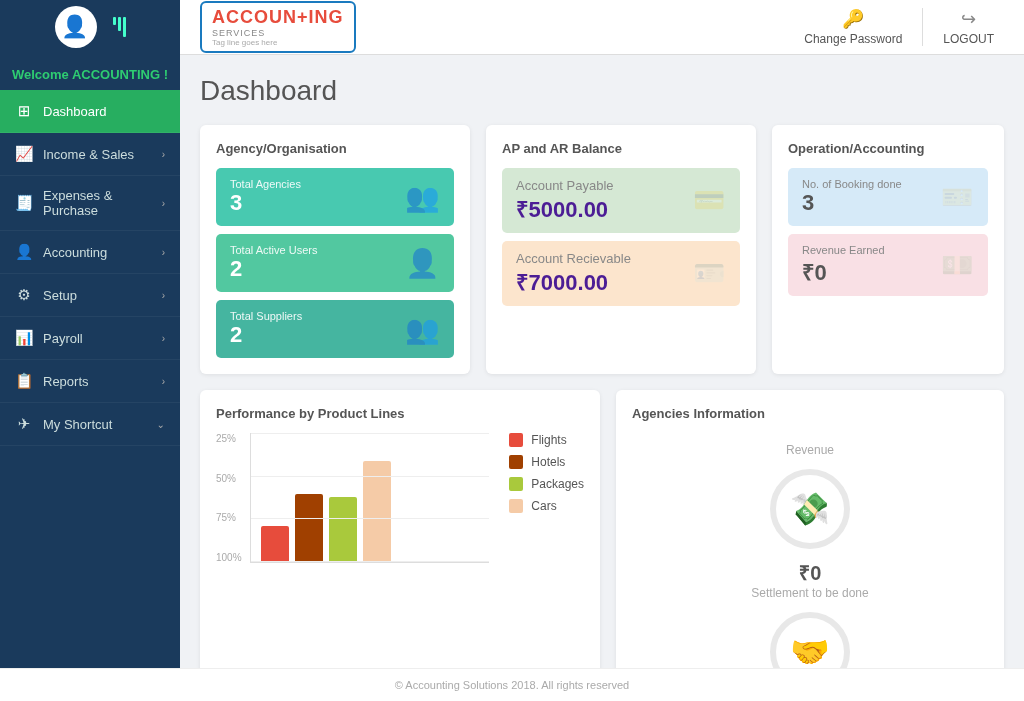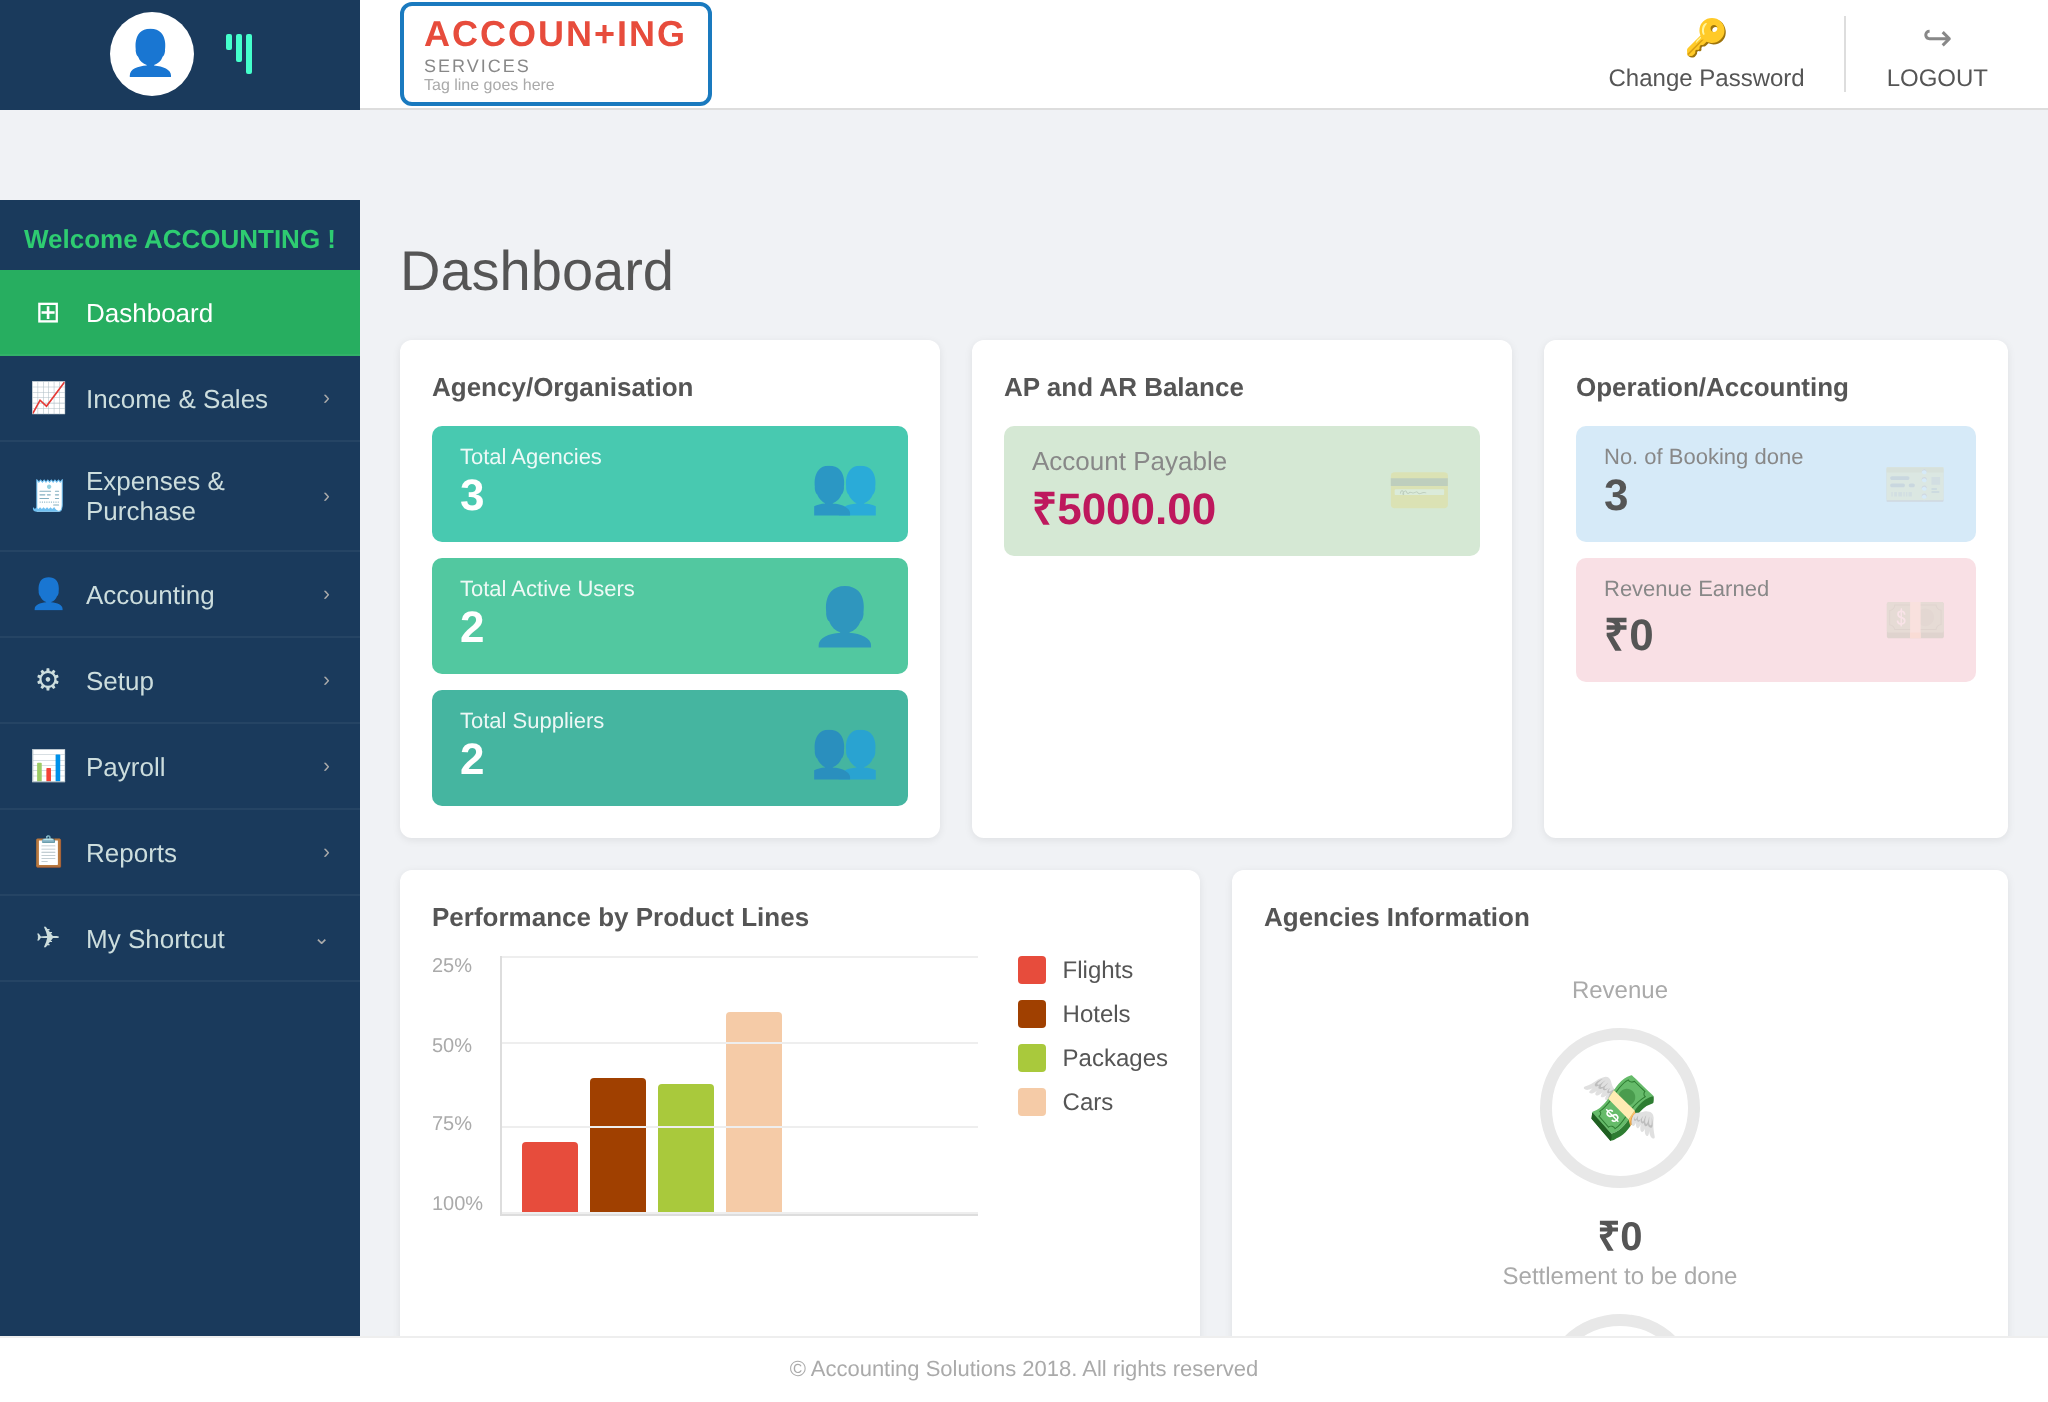--- a/index.html
+++ b/index.html
@@ -37,21 +37,21 @@
       display: flex; align-items: center; gap: 0; margin-right: 10px;
     }
     .topbar-action {
       display: flex; flex-direction: column; align-items: center; padding: 0 20px;
       cursor: pointer; color: #555; font-size: 12px; border-left: 1px solid #ddd;
     }
     .topbar-action:first-child { border-left: none; }
     .topbar-action .icon { font-size: 18px; color: #888; margin-bottom: 2px; }
 
     
-    .main-layout { display: flex; flex: 1; overflow: hidden; margin-top: 45px; }
+    .main-layout { display: flex; flex: 1; overflow: hidden; }
 
     
     .sidebar {
       width: 180px; background: #1a3a5c; flex-shrink: 0;
       display: flex; flex-direction: column; overflow-y: auto;
     }
     .sidebar-welcome {
       text-align: center; padding: 12px 8px 8px;
       color: #2ecc71; font-size: 13px; font-weight: bold;
     }
@@ -95,21 +95,21 @@
 
     
     .apar-card { flex: 0 0 270px; }
     .apar-tile {
       border-radius: 5px; padding: 10px 14px; margin-bottom: 8px;
       display: flex; align-items: center; justify-content: space-between;
     }
     .apar-tile.payable { background: #d5e8d4; }
     .apar-tile.receivable { background: #fce5cd; }
     .apar-tile-left .apar-label { font-size: 13px; color: #888; }
-    .apar-tile-left .apar-value { font-size: 22px; font-weight: bold; color: #be185d; }
+    .apar-tile-left .apar-value { font-size: 22px; font-weight: bold; color: #4c1d95; }
     .apar-tile-right { font-size: 26px; color: rgba(0,0,0,0.15); }
 
     
     .operation-card { flex: 1; }
     .op-tile {
       border-radius: 5px; padding: 10px 14px; margin-bottom: 8px;
       display: flex; align-items: center; justify-content: space-between;
     }
     .op-tile.blue { background: #d6eaf8; }
     .op-tile.pink { background: #f9e0e5; }
@@ -283,20 +283,27 @@
       </div>
 
       <div class="card apar-card">
         <div class="card-title">AP and AR Balance</div>
         <div class="apar-tile payable">
           <div class="apar-tile-left">
             <div class="apar-label">Account Payable</div>
             <div class="apar-value">₹5000.00</div>
           </div>
           <div class="apar-tile-right">💳</div>
+        </div>
+        <div class="apar-tile receivable">
+          <div class="apar-tile-left">
+            <div class="apar-label">Account Recievable</div>
+            <div class="apar-value">₹7000.00</div>
+          </div>
+          <div class="apar-tile-right">🪪</div>
         </div>
       </div>
 
       <div class="card operation-card">
         <div class="card-title">Operation/Accounting</div>
         <div class="op-tile blue">
           <div class="op-tile-left">
             <div class="op-label">No. of Booking done</div>
             <div class="op-value">3</div>
           </div>

